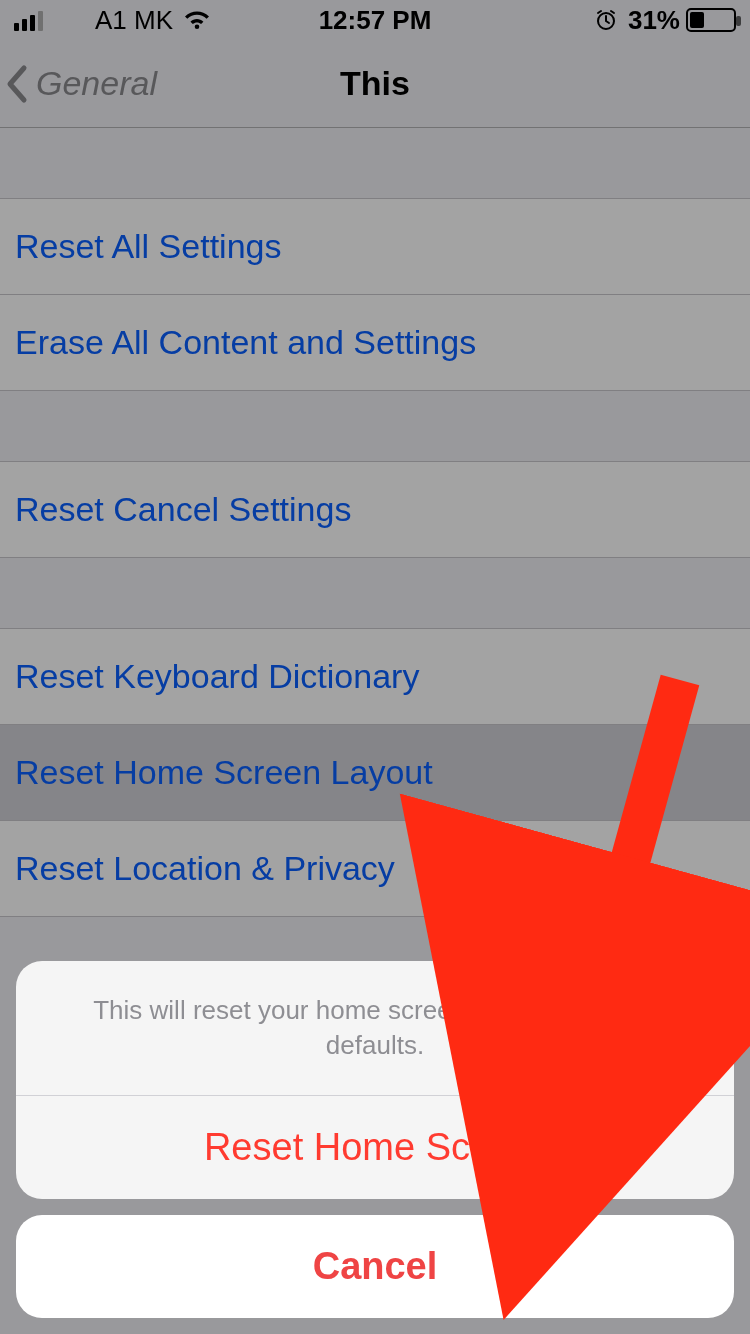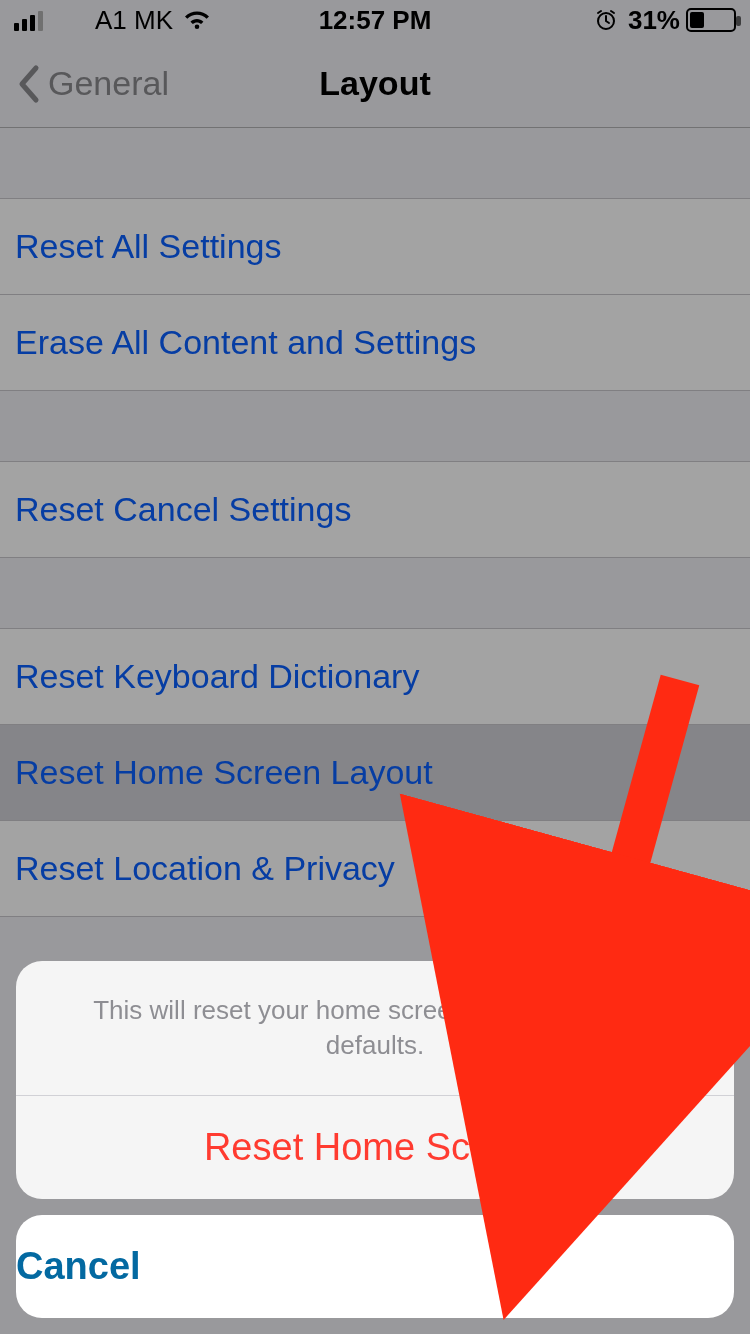--- a/index.html
+++ b/index.html
@@ -17,42 +17,42 @@
     .wifi svg { display:block; }
     .alarm svg { display:block; }
     .batt-wrap { display:flex; align-items:center; gap:6px; }
     .batt-pct { font-size:26px;font-weight:bold; }
     .battery { position:relative; width:50px; height:24px; border:2px solid #000; border-radius:5px; }
     .battery::after{content:""; position:absolute; right:-7px; top:6px; width:5px; height:10px; background:#000; border-radius:2px; opacity:.6}
     .battery .fill{ position:absolute; left:2px; top:2px; bottom:2px; width:31%; background:#000; border-radius:2px;}
 
     
     .navbar { height: 88px; display:flex; align-items:center; border-bottom:1px solid #b2b2b4; position:relative; }
-    .navback { display:flex; align-items:center; gap:4px; padding-left:16px; color:#8a8a8e; font-size:34px; }
+    .navback { display:flex; align-items:center; gap:4px; padding-left:4px; color:#8a8a8e; font-size:34px;font-style:italic; }
     .chev { width:28px; height:40px; }
     .navtitle { position:absolute; left:50%; transform:translateX(-50%); font-size:34px; font-weight:700; color:#000; }
 
     
     .spacer { height:70px; }
     .group { background:#fff; border-top:1px solid #c8c7cc; border-bottom:1px solid #c8c7cc; }
     .row { padding:28px 15px; font-size:34px; color:#0a60ff; background:#fff; }
     .row + .row { border-top:1px solid #c8c7cc; }
     .row.selected { background:#d1d1d6; }
 
     
     .dim { position:absolute; inset:0; background:rgba(0,0,0,0.36); }
 
     
     .sheet-wrap { position:absolute; left:16px; right:16px; bottom:16px; }
     .sheet { background:rgba(248,248,248,0.97); border-radius:26px; overflow:hidden; }
     .sheet-msg { padding:32px 60px; text-align:center; color:#8e8e93; font-size:26px; line-height:1.35; }
     .sheet-div { height:1px; background:#d1d1d6; }
     .sheet-btn { padding:30px 12px; text-align:center; font-size:38px; }
     .destructive { color:#ff3b30; }
-    .cancel { margin-top:16px; background:#ffffff; border-radius:26px; padding:30px 0; text-align:left; font-size:38px; font-weight:700; color:#0369a1; }
+    .cancel { margin-top:16px; background:#ffffff; border-radius:26px; padding:30px 0; text-align:center; font-size:38px; font-weight:700; color:#ef4444; }
 
     
     .arrow { position:absolute; pointer-events:none; }
   </style>
 </head>
 <body>
 
 <div class="screen">
 
   <div class="statusbar">
@@ -88,21 +88,21 @@
     </div>
   </div>
 
   <div class="navbar">
     <div class="navback">
       <svg class="chev" viewBox="0 0 28 40">
           <polyline points="20,4 6,20 20,36" fill="none" stroke="#8a8a8e" stroke-width="5" stroke-linecap="round" stroke-linejoin="round"></polyline>
         </svg>
       <span>General</span>
     </div>
-    <div class="navtitle">Layout</div>
+    <div class="navtitle">This</div>
   </div>
 
   <div class="spacer"></div>
   <div class="group">
     <div class="row">Reset All Settings</div>
     <div class="row">Erase All Content and Settings</div>
   </div>
 
   <div class="spacer"></div>
   <div class="group">

